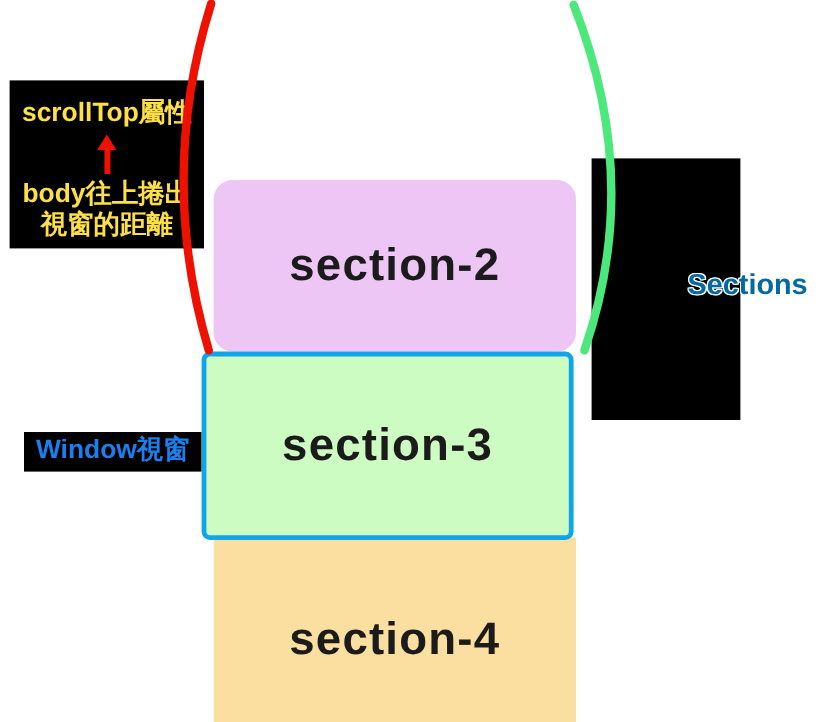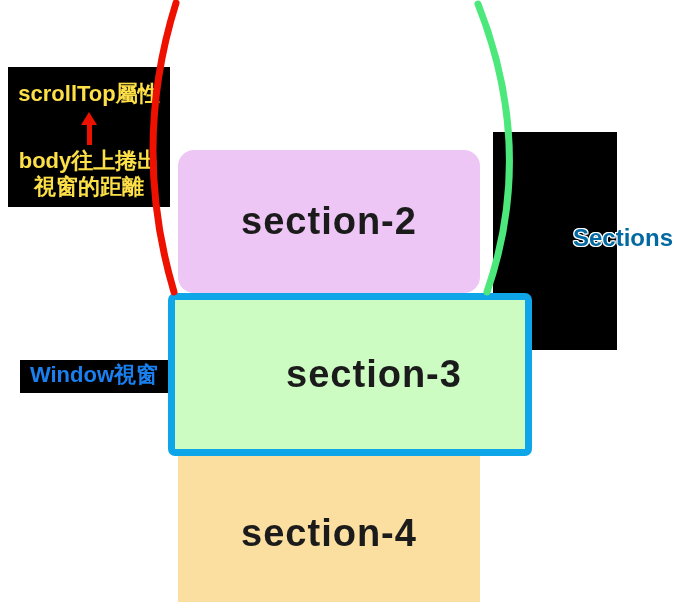--- a/index.html
+++ b/index.html
@@ -14,22 +14,22 @@
   }
   .section-label{
     font-size:38px;font-weight:bold;color:#1b1b1b;letter-spacing:1px;
   }
   #sec1{top:2px;height:148px;}
   #sec2{top:150px;height:143px;border-radius:16px;}
   #sec4{top:448px;height:170px;}
   
   #viewport{
     position:absolute;left:168px;top:293px;width:302px;height:149px;z-index:3;
-    border:7px solid #0ea5e9;border-radius:7px;
-    display:flex;align-items:center;justify-content:center;padding-left:48px;
+    border:4px solid #0ea5e9;border-radius:7px;
+    display:flex;align-items:center;justify-content:center;
   }
   
   .black-box{position:absolute;background:#000;z-index:2;}
   #scrolltop-box{
     left:8px;top:67px;width:162px;height:140px;
     display:flex;flex-direction:column;align-items:center;
     text-align:center;
   }
   .red-line{font-size:22px;font-weight:bold;color:#fde047;line-height:26px;white-space:nowrap;}
   #scrolltop-title{margin-top:14px;}

